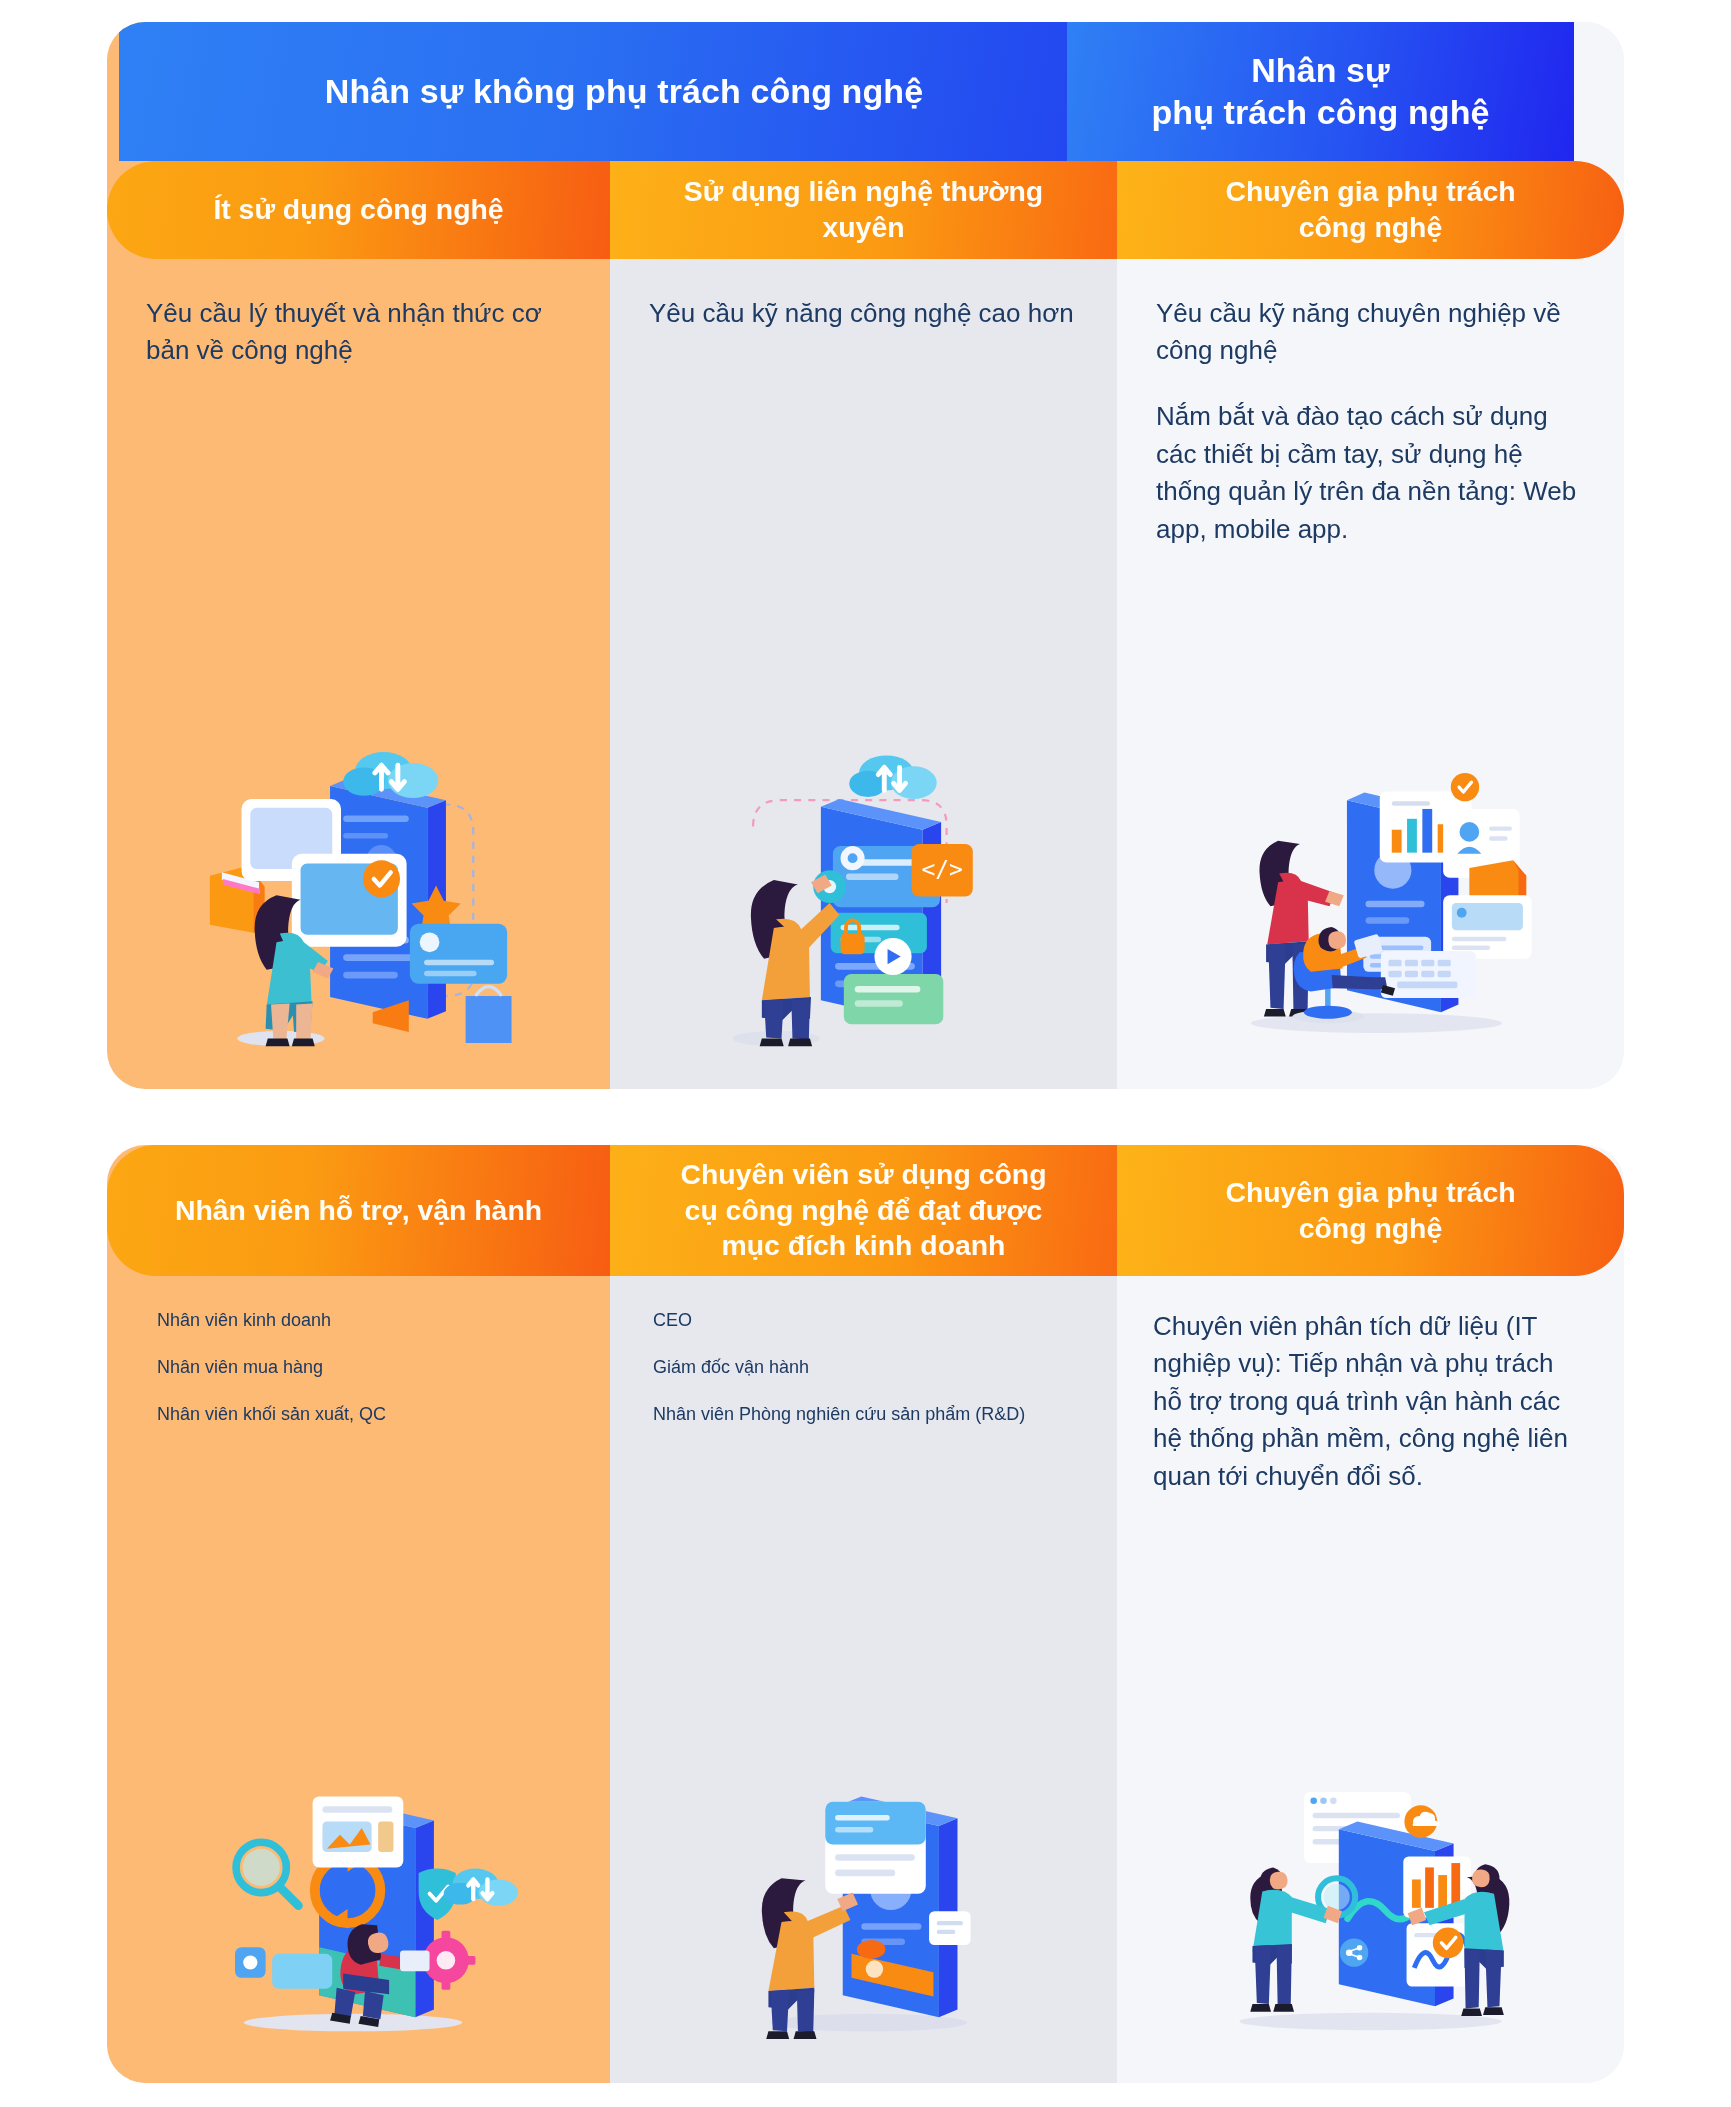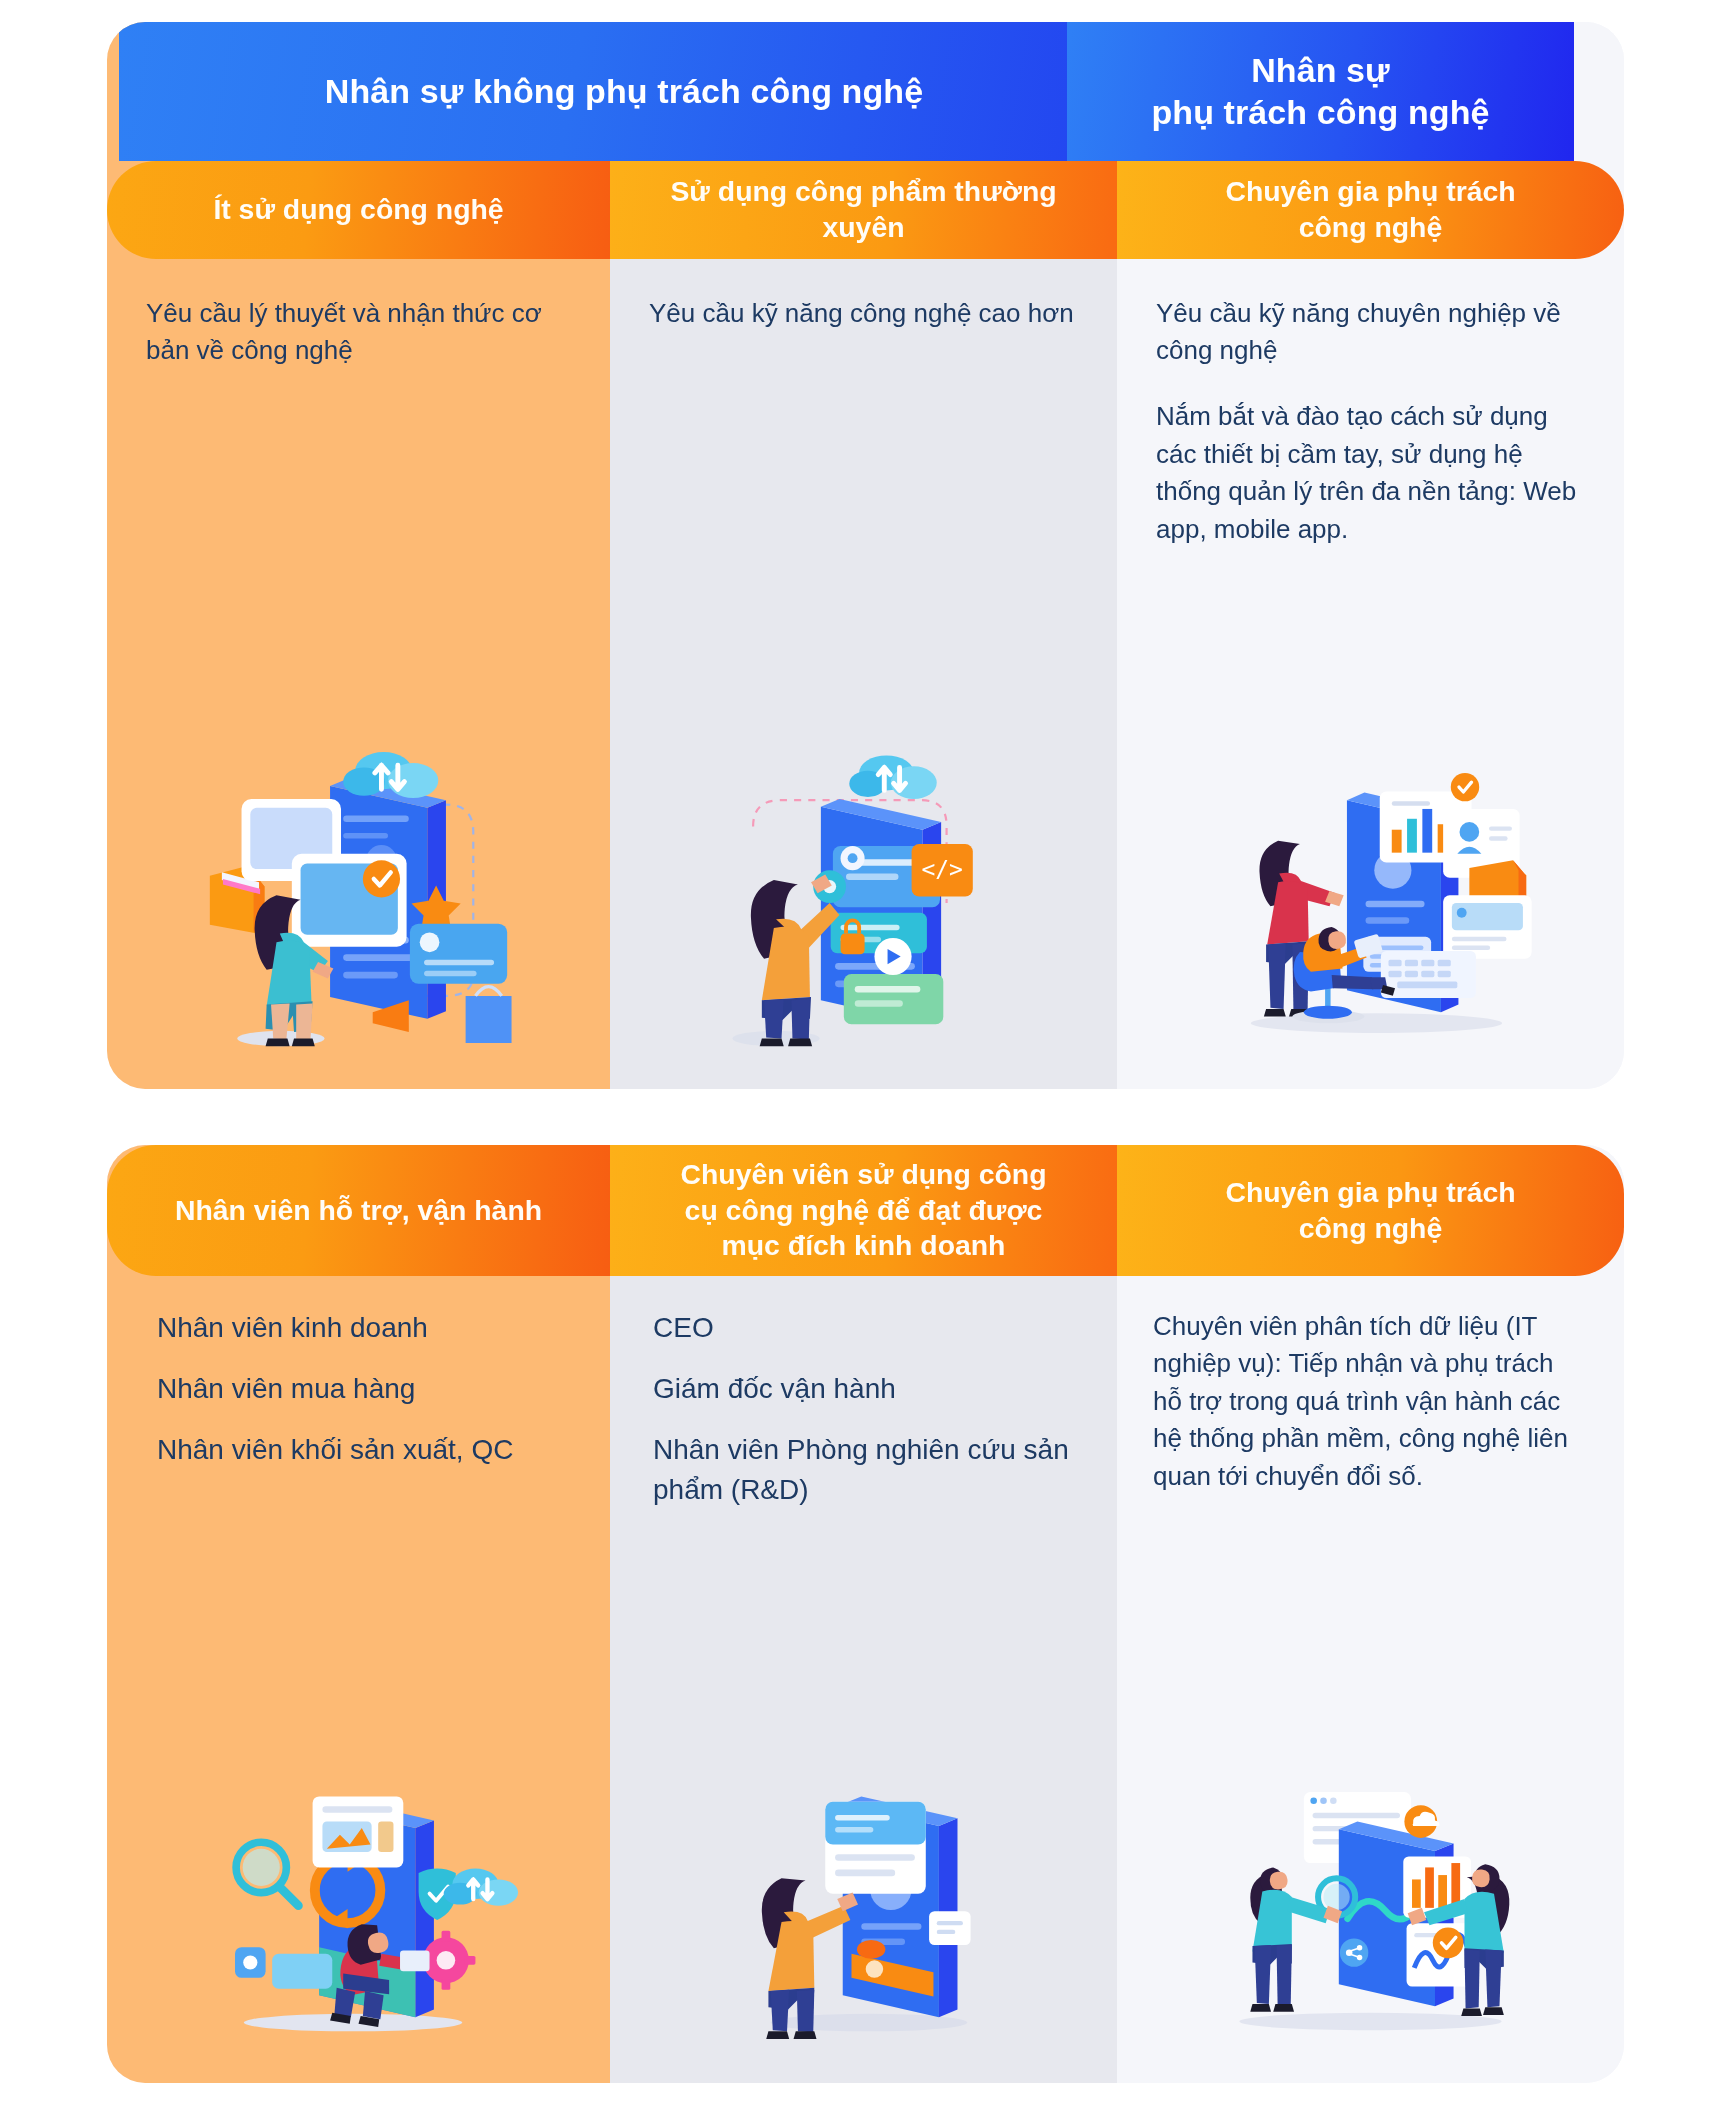--- a/index.html
+++ b/index.html
@@ -121,21 +121,21 @@
   }
   .body--left p { text-align: left; }
 
   .lst {
     list-style: none;
     margin: 0;
     padding: 0;
   }
   .lst li {
     margin: 0 0 22px 0;
-    font-size: 28px;
+    font-size: 18px;
     line-height: 1.40;
     color: #1d3a63;
   }
   .card--bottom .body { padding-top: 32px; padding-left: 50px; padding-right: 39px; }
   .card--bottom .col--b .body { padding-left: 43px; }
   .card--bottom .col--c .body { padding-left: 36px; padding-right: 38px; }
 
   
   .art {
     position: relative;
@@ -247,21 +247,21 @@
               <path d="M144 548 l36 0 l4 14 l-44 0 z" fill="#1b1b2b"></path>
               <path d="M192 548 l34 0 l4 14 l-42 0 z" fill="#1b1b2b"></path>
             </g>
           </svg>
         </div>
       </div>
 
       <div class="col col--b">
         <div class="orangeband orangeband--b">
           <span>
-            <span>Sử dụng công phẩm thường</span>
+            <span>Sử dụng liên nghệ thường</span>
             <span>xuyên</span>
           </span>
         </div>
         <div class="body">
           <p>Yêu cầu kỹ năng công nghệ cao hơn</p>
         </div>
         <div class="art">
           <svg width="339" height="317" viewBox="0 0 620 580">
             <path d="M108 160 Q108 112 158 112 L416 112 Q462 112 462 158 L462 300" fill="none" stroke="#f59ab8" stroke-width="4" stroke-dasharray="13 13"></path>
 

